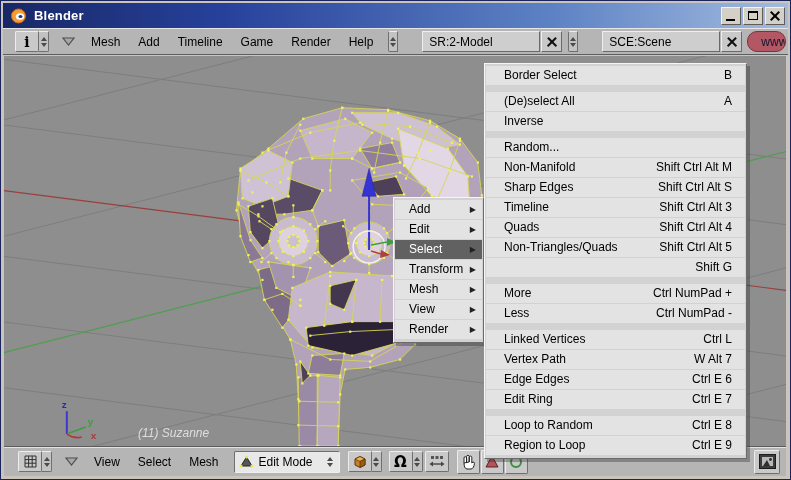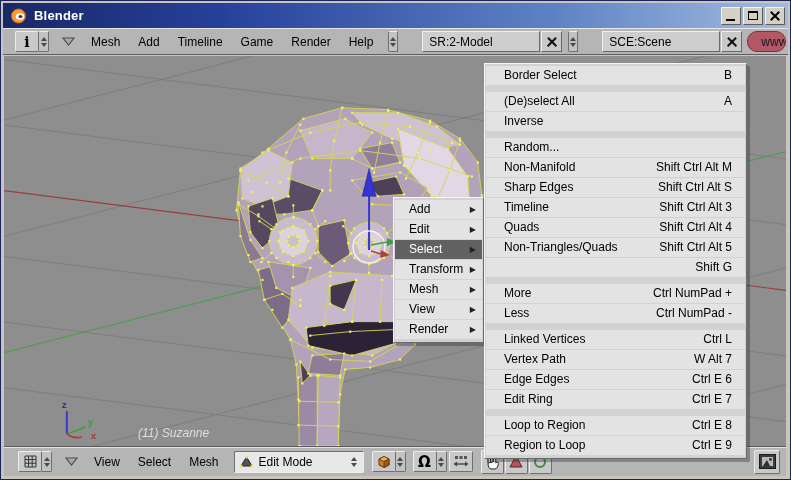--- a/index.html
+++ b/index.html
@@ -55,21 +55,21 @@
   .mrow{height:19px;line-height:19px;background:#e3e3e3;margin-bottom:1px;position:relative;
     display:flex;align-items:center;cursor:default;}
   .mrow .lab{padding-left:14px;}
   .sub .mrow .lab{padding-left:18px;}
   .mrow .sc{margin-left:auto;padding-right:13px;}
   .mrow .arrow{margin-left:auto;padding-right:6px;font-size:8px;color:#222;}
   .mrow.selected{background:#616161;color:#fff;}
   .msep{height:6px;}
   
   .dropdown{height:22px;background:#e8e8e8;border:1px solid;border-color:#6f6f6f #efefef #efefef #6f6f6f;
-    border-radius:2px;display:flex;align-items:center;width:130px;padding:0 4px;margin-left:6px;}
+    border-radius:2px;display:flex;align-items:center;width:106px;padding:0 4px;margin-left:6px;}
   .dropdown .dd-spin{margin-left:auto;display:flex;flex-direction:column;gap:2px;align-items:center;padding-right:2px;}
   .btngroup{display:flex;margin-left:8px;}
   .omega{font-size:15px;font-weight:bold;font-family:"DejaVu Sans",sans-serif;}
   .imgbtn{margin-left:auto;margin-right:6px;width:26px;height:24px;}
 </style>
 </head>
 <body>
 
 <div class="window">
 
@@ -728,21 +728,21 @@
       <div class="mrow">
         <span class="lab">Edge Edges</span>
         <span class="sc">Ctrl E 6</span>
       </div>
       <div class="mrow">
         <span class="lab">Edit Ring</span>
         <span class="sc">Ctrl E 7</span>
       </div>
       <div class="msep"></div>
       <div class="mrow">
-        <span class="lab">Loop to Region</span>
+        <span class="lab">Loop to Random</span>
         <span class="sc">Ctrl E 8</span>
       </div>
       <div class="mrow">
         <span class="lab">Region to Loop</span>
         <span class="sc">Ctrl E 9</span>
       </div>
     </div>
 
 </div>
 

